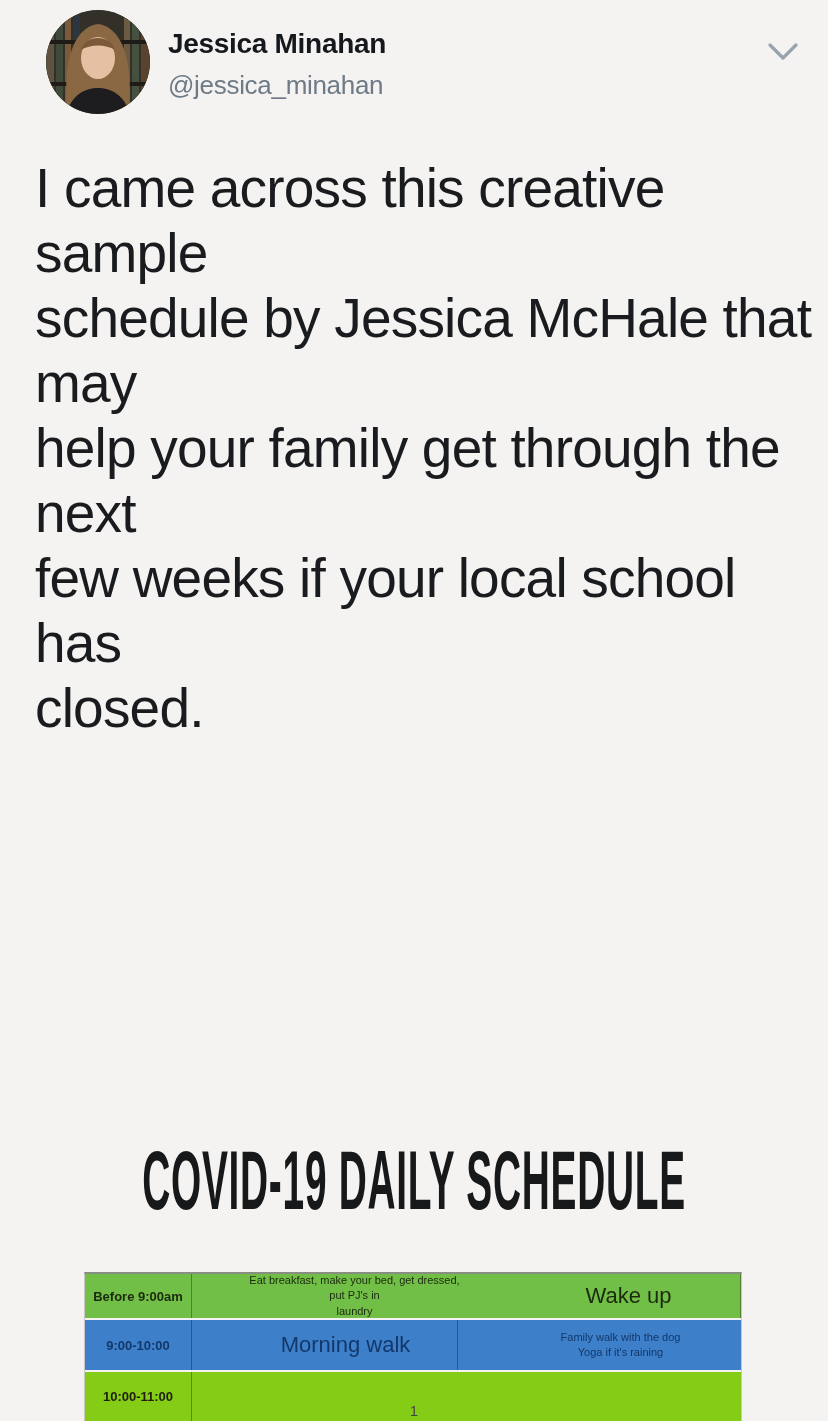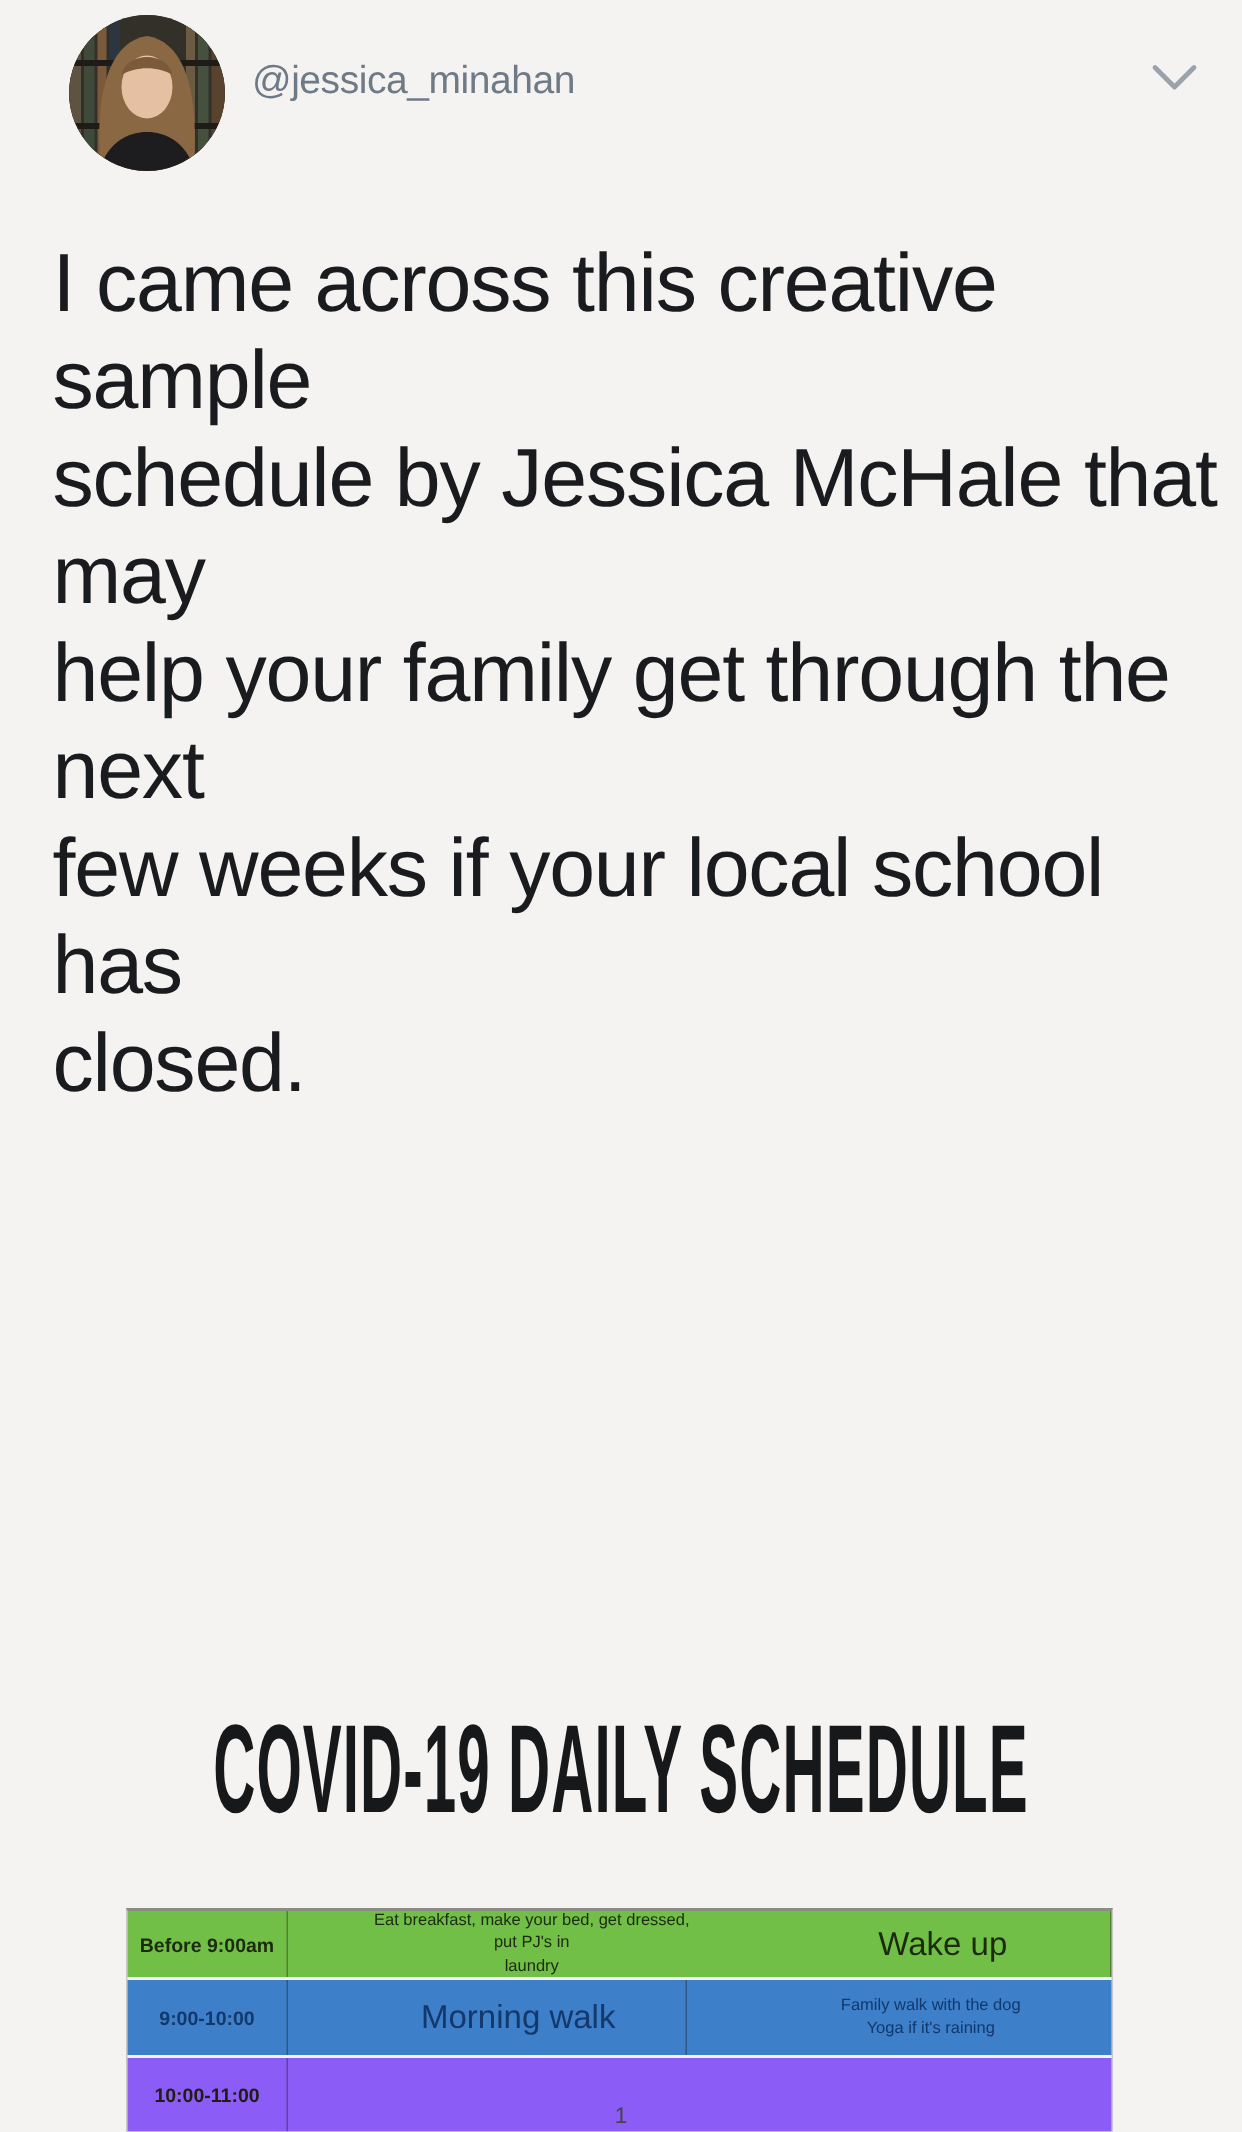--- a/index.html
+++ b/index.html
@@ -104,20 +104,21 @@
         <path d="M22,110 C16,60 24,18 52,14 C80,18 88,60 82,110 Z" fill="#8a6844"></path>
 
         <ellipse cx="52" cy="48" rx="17" ry="21" fill="#e6c0a2"></ellipse>
         <path d="M35,40 C38,24 66,24 69,40 C60,34 44,34 35,40 Z" fill="#7a5a38"></path>
 
         <path d="M20,104 C26,84 40,78 52,78 C64,78 78,84 84,104 Z" fill="#1d1c1e"></path>
       </g>
     </svg>
   </div>
   <div class="author-block">
+    <div class="author-name">Jessica Minahan</div>
     <div class="author-handle">@jessica_minahan</div>
   </div>
   <svg class="chevron" viewBox="0 0 34 24">
     <polyline points="4,5 17,18 30,5" fill="none" stroke="#9aa2ab" stroke-width="3.2" stroke-linecap="round" stroke-linejoin="round"></polyline>
   </svg>
 </div>
 
 <div class="tweet-body">I came across this creative sample
 schedule by Jessica McHale that may
 help your family get through the next
@@ -133,21 +134,21 @@
       <div class="cell notes">Eat breakfast, make your bed, get dressed, put PJ's in
 laundry</div>
       <div class="cell activity">Wake up</div>
     </div>
     <div class="trow r1" style="background-color: rgb(61, 127, 201); color: rgb(19, 56, 107);">
       <div class="cell time">9:00-10:00</div>
       <div class="cell activity">Morning walk</div>
       <div class="cell notes">Family walk with the dog
 Yoga if it's raining</div>
     </div>
-    <div class="trow r2" style="background-color: #8b5cf6; color: rgb(33, 29, 17);">
+    <div class="trow r2" style="background-color: #84cc16; color: rgb(33, 29, 17);">
       <div class="cell time">10:00-11:00</div>
     </div>
 
   </div>
 
 </div>
 
 <div class="page-number">1</div>
 
 </body></html>

